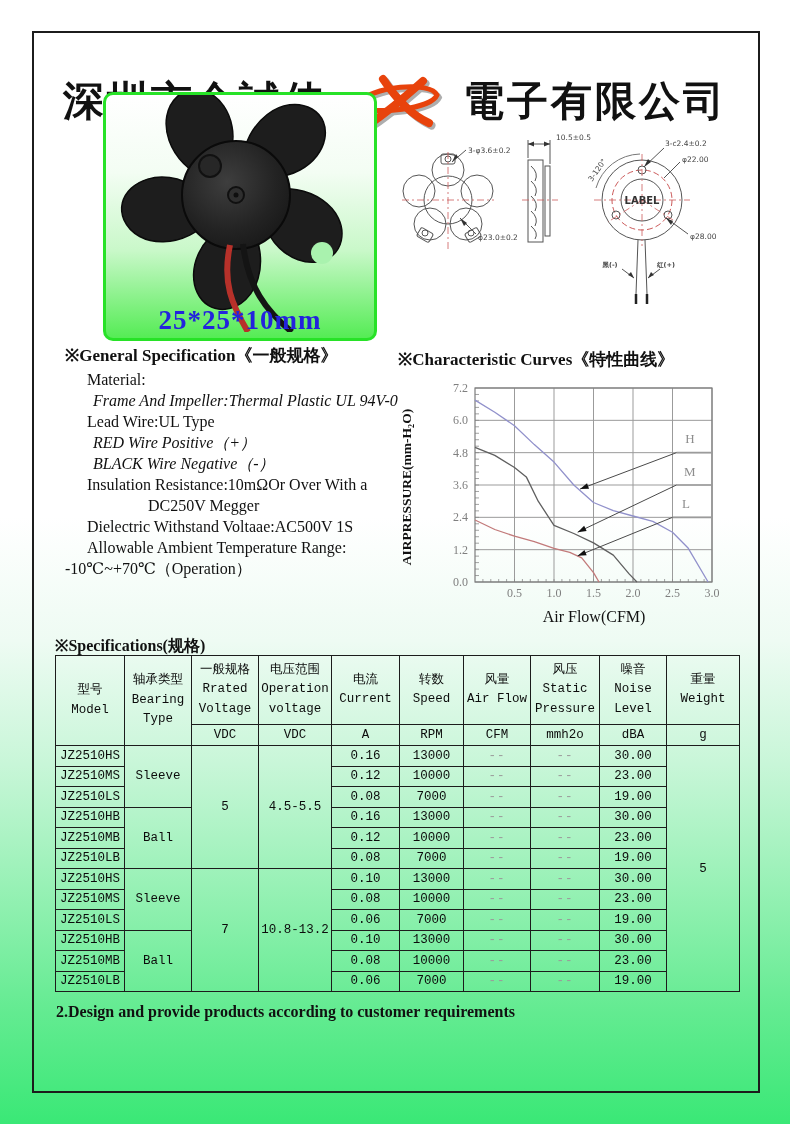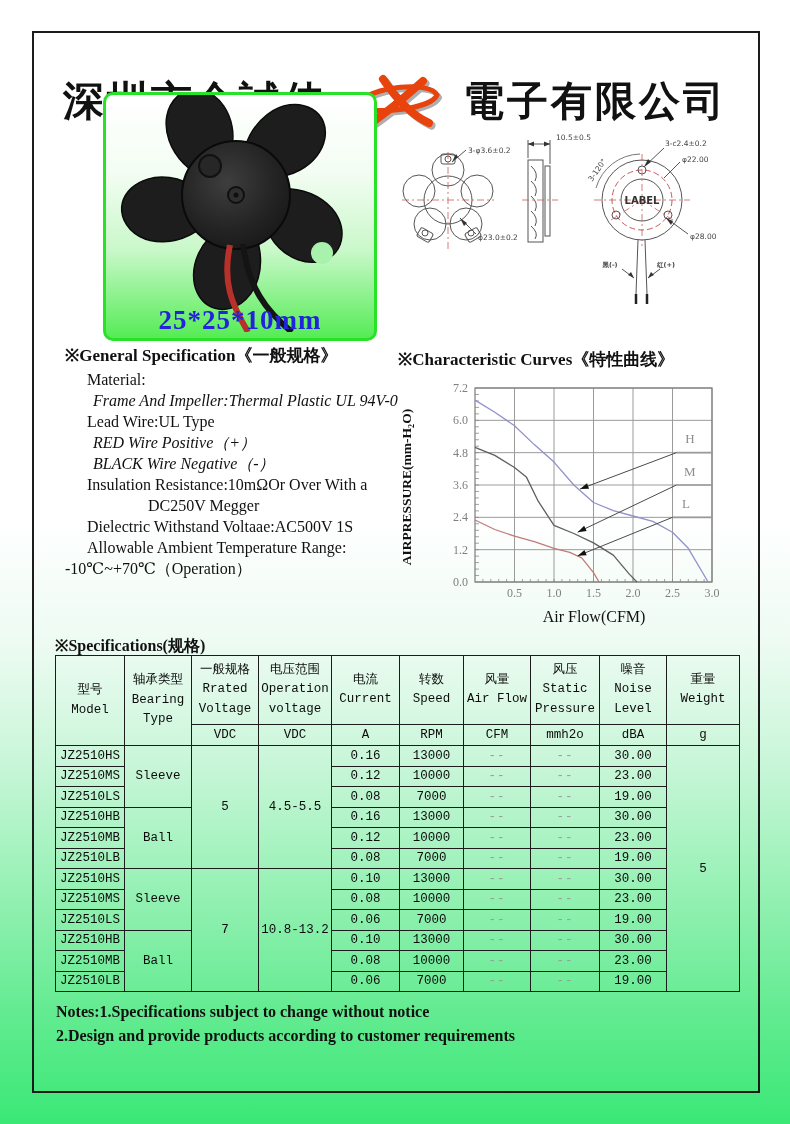--- a/index.html
+++ b/index.html
@@ -476,16 +476,15 @@
           <td>0.06</td>
           <td>7000</td>
       <td class="dash">--</td>
           <td class="dash">--</td>
           <td>19.00</td>
     </tr>
   </tbody>
     </table>
 
   <div class="notes">
-    <div>Notes:1.Specifications subject to change without notice</div>
     <div class="n2">2.Design and provide products according to customer requirements</div>
   </div>
 </div>
 
 </body></html>

